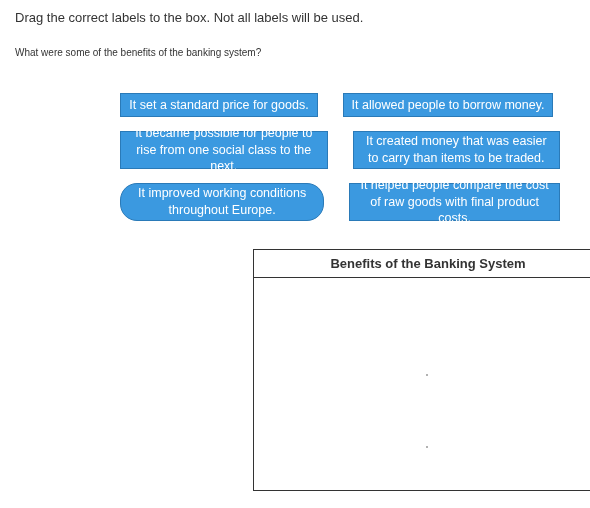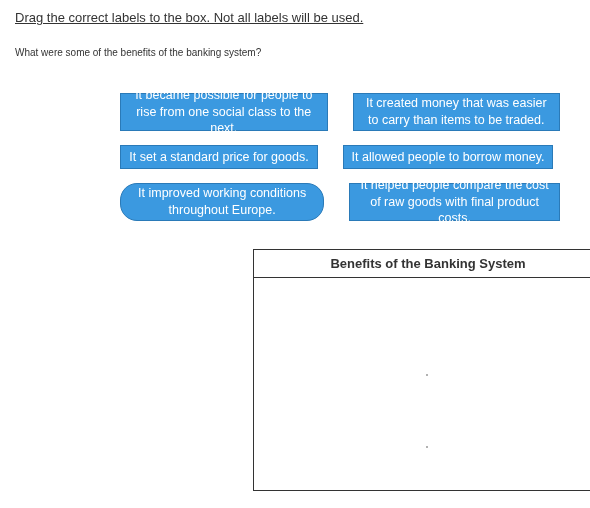--- a/index.html
+++ b/index.html
@@ -8,21 +8,20 @@
       background: #ffffff;
       width: 590px;
       height: 508px;
       padding: 10px 15px;
       color: #333;
     }
     .instruction {
       font-size: 13px;
       color: #333;
       margin-bottom: 22px;
-      text-decoration: underline;
     }
     .question {
       font-size: 10px;
       color: #333;
       margin-bottom: 35px;
     }
     .labels-area {
       padding-left: 105px;
       padding-right: 15px;
     }
@@ -76,26 +75,26 @@
     }
   </style>
 </head>
 <body>
 
 <div class="instruction">Drag the correct labels to the box. Not all labels will be used.</div>
 <div class="question">What were some of the benefits of the banking system?</div>
 
 <div class="labels-area">
   <div class="label-row">
+    <div class="drag-label w-mid">It set a standard price for goods.</div>
+    <div class="drag-label w-mid2">It allowed people to borrow money.</div>
+  </div>
+  <div class="label-row">
     <div class="drag-label w-wide">It became possible for people to rise from one social class to the next.</div>
     <div class="drag-label w-wide">It created money that was easier to carry than items to be traded.</div>
-  </div>
-  <div class="label-row">
-    <div class="drag-label w-mid">It set a standard price for goods.</div>
-    <div class="drag-label w-mid2">It allowed people to borrow money.</div>
   </div>
   <div class="label-row">
     <div class="drag-label w-tall">It improved working conditions throughout Europe.</div>
     <div class="drag-label w-tall2">It helped people compare the cost of raw goods with final product costs.</div>
   </div>
 </div>
 
 <div class="drop-container">
   <div class="drop-header">Benefits of the Banking System</div>
   <div class="drop-zone">

